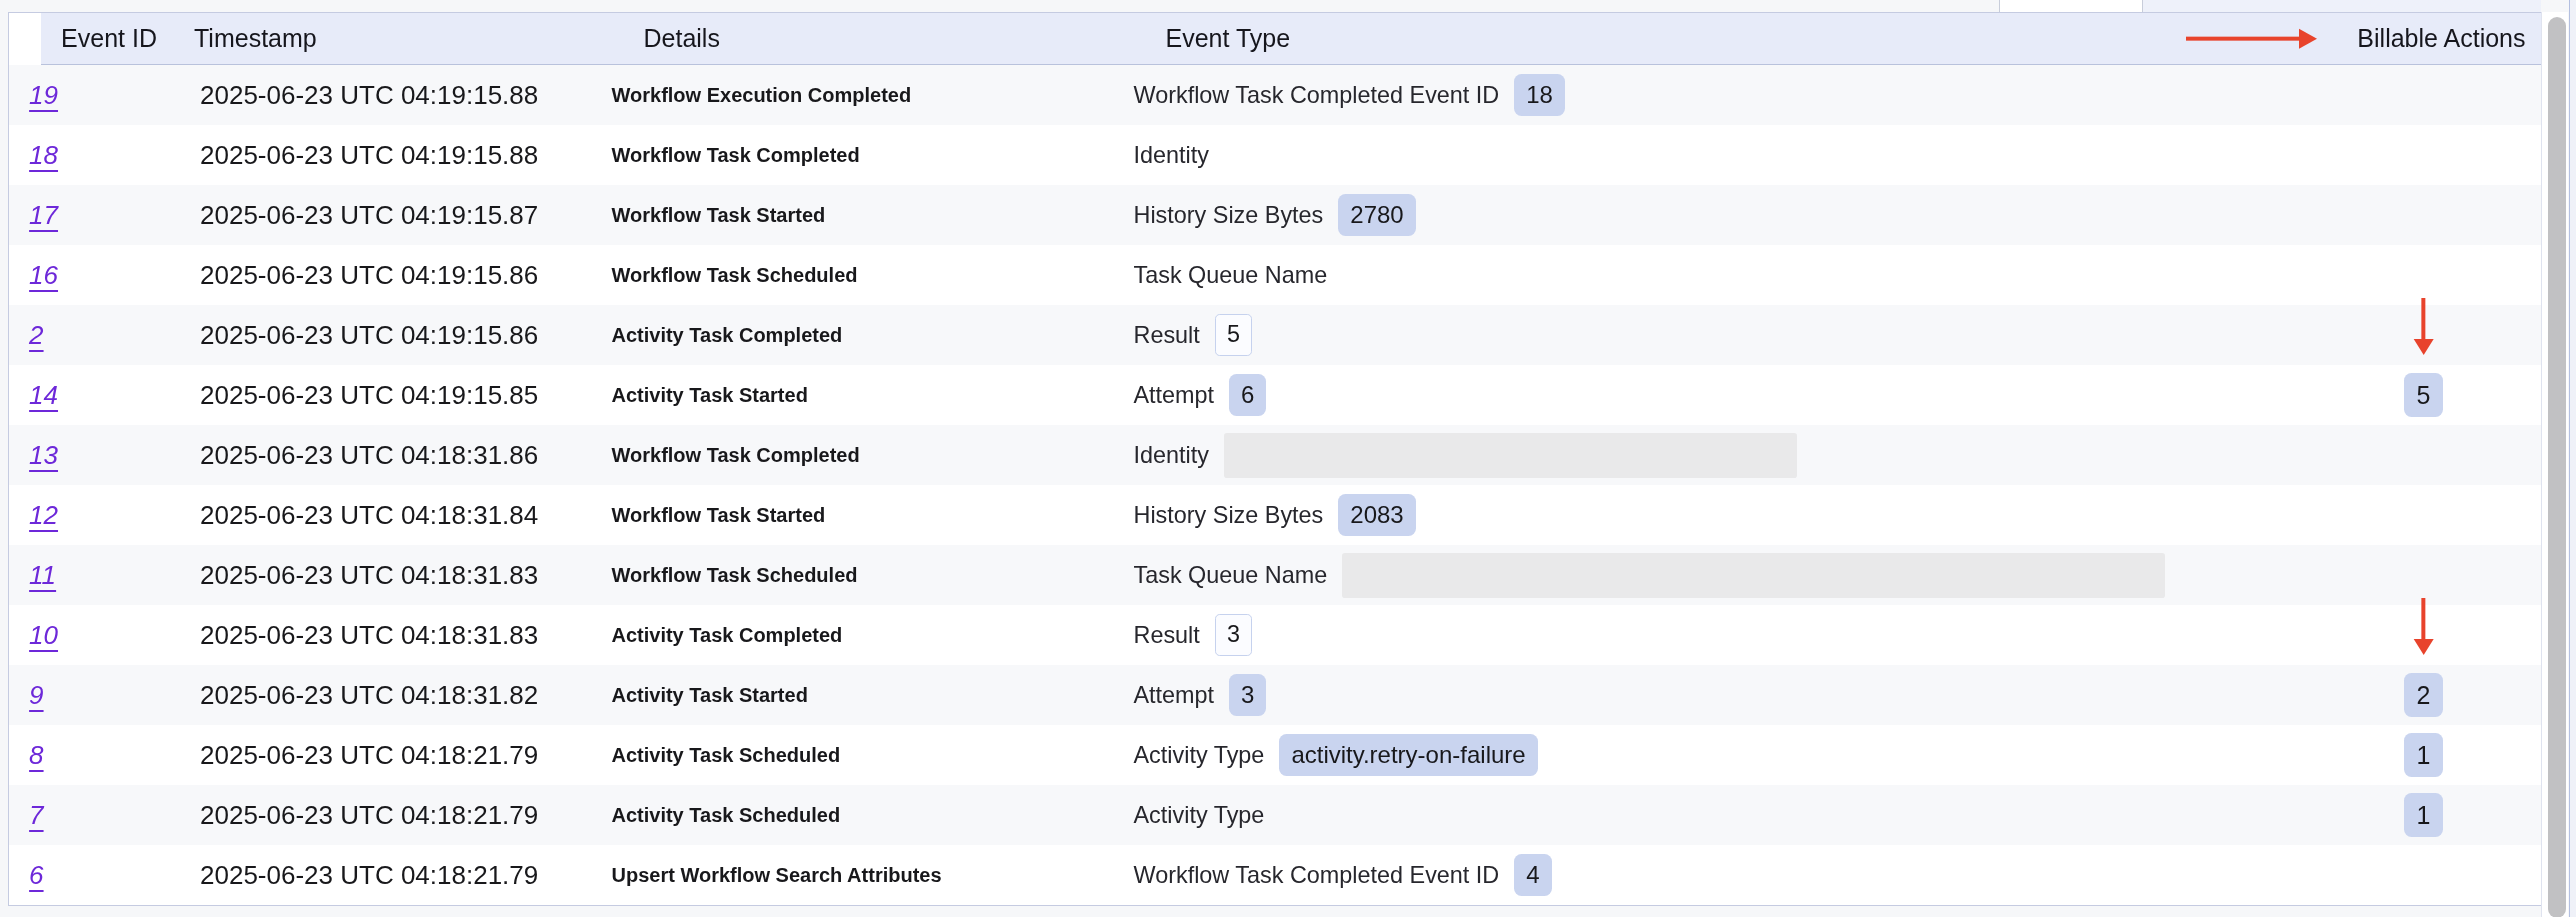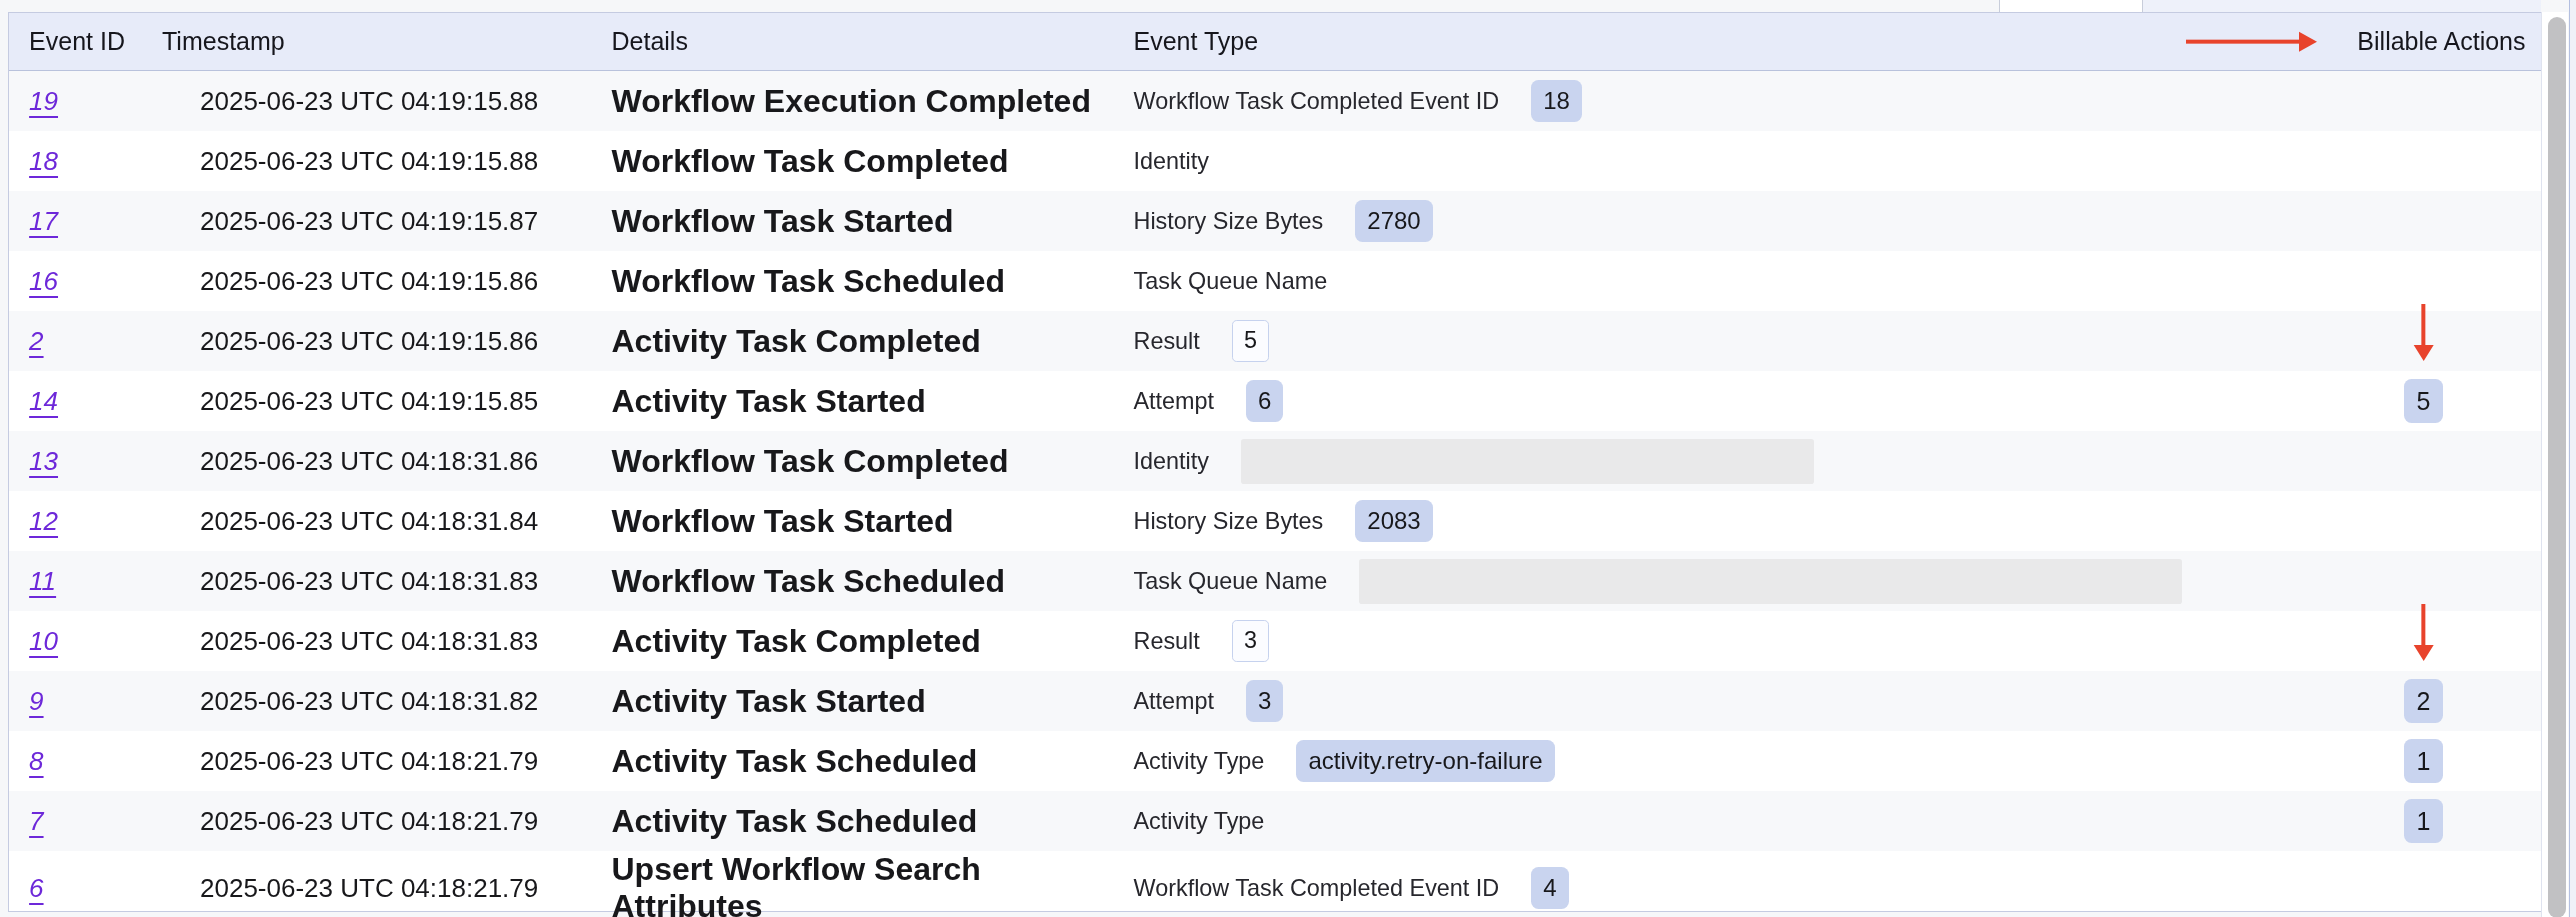--- a/index.html
+++ b/index.html
@@ -10,37 +10,37 @@
   .top-strip { position:absolute; left:0; top:0; width:2576px; height:12px; background:#f6f7f9; }
   .top-strip .cropped-control { position:absolute; left:1999px; top:0; width:144px; height:12px;
       background:#ffffff; border-left:1.9px solid #c8cdda; border-right:1.9px solid #c8cdda; }
   .top-strip .right-tint { position:absolute; left:2143px; top:0; width:398px; height:12px; background:#eef1fa; }
 
   
   .history-table { position:absolute; left:7.5px; top:12px; width:2534px;
       border:1.9px solid #c5cbe1; background:#ffffff; }
   .grid-row { display:grid; grid-template-columns:146px 457px 522px 1fr 234px; align-items:center; }
 
-  .thead { height:58px; background:#e7ebf9; border-bottom:1.9px solid #b9c2dc;
-      font-size:25px; font-weight:500; color:#16161d; }
+  .thead { height:52px; background:#e7ebf9; border-bottom:1.9px solid #b9c2dc;
+      font-size:25px; font-weight:500; color:#16161d;margin-left:32px; }
   .thead .cell { display:flex; align-items:center; }
   .c-eventid { padding-left:20.6px; }
   .c-ts { padding-left:7.5px; }
   .c-billable-h { justify-content:flex-end; padding-right:15px; position:relative; }
 
   .rows .row { height:60px; position:relative; }
   .rows .row:nth-child(odd) { background:#f7f8fa; }
   .rows .row:nth-child(even){ background:#ffffff; }
 
   .eid { font-size:26px; color:#6d28d9; text-decoration:underline;
          text-decoration-thickness:1.9px; text-underline-offset:5.6px; cursor:pointer;font-style:italic; }
   .ts  { font-size:26px; color:#18181b;margin-left:38px; }
-  .etype { font-size:32px; font-weight:700; color:#18181b; }
-
-  .details { display:flex; align-items:center; gap:32px; font-size:23.4px; color:#27272d; }
+  .etype { font-size:20px; font-weight:700; color:#18181b; }
+
+  .details { display:flex; align-items:center; gap:15px; font-size:23.4px; color:#27272d; }
   .badge { background:#c9d4ef; color:#18181b; font-size:24px; line-height:1;
            padding:9.3px 12px; border-radius:7.5px; white-space:nowrap; }
   .badge-outline { background:#fbfcff; border:1.9px solid #c6d2ee; color:#18181b;
            font-size:23.4px; line-height:1; padding:8.4px 11.2px; border-radius:4.7px; }
   .redacted { height:45px; background:#e9e9ea; border-radius:2.8px; }
 
   .bill-cell { display:flex; justify-content:center; align-items:center; position:relative; height:100%; }
   .bill-badge { background:#c9d4ef; color:#18181b; font-size:25px; line-height:1;
            padding:9.3px 12px; border-radius:7.5px; min-width:39px; text-align:center; }
 

